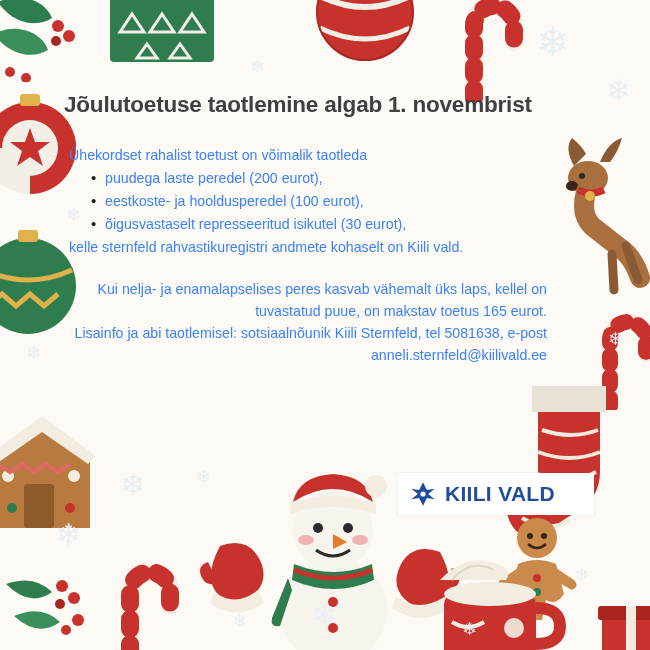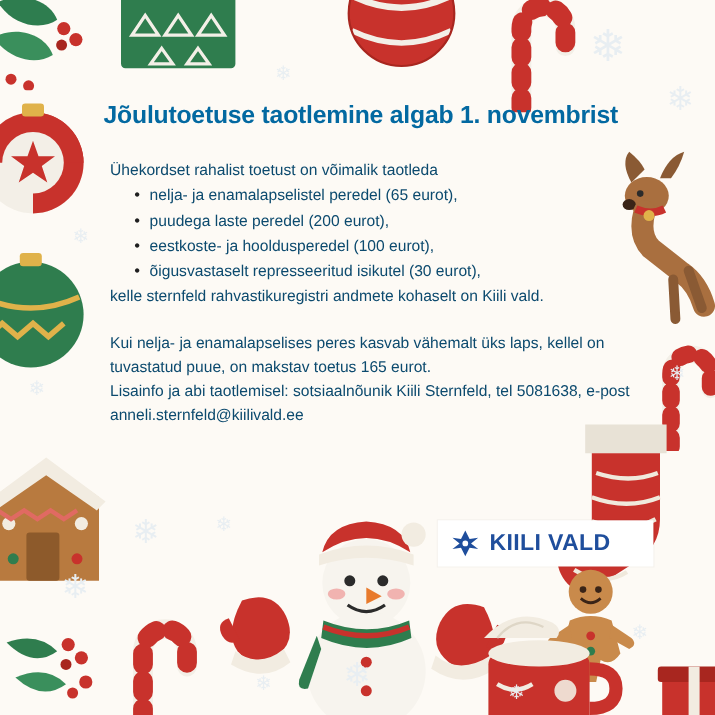--- a/index.html
+++ b/index.html
@@ -43,30 +43,29 @@
   
   .content {
     position: absolute;
     left: 62px;
     top: 92px;
     width: 530px;
   }
   .title {
     font-size: 22.5px;
     font-weight: bold;
-    color: #0369a1;
+    color: #404040;
     letter-spacing: -0.2px;
     margin: 0 0 26px 2px;
     white-space: nowrap;
-    text-align: center;
   }
   .body {
-    margin-left: 38px;
+    margin-left: 7px;
     width: 478px;
-    color: #0c4a6e;
+    color: #3b82f6;
     font-size: 14.2px;
     line-height: 1.55;
   }
   .lead { margin: 0 0 1px 0; }
   ul.bullets {
     list-style: none;
     margin: 0 0 0 0;
     padding: 0 0 0 22px;
   }
   ul.bullets li {
@@ -81,21 +80,21 @@
     left: 0;
     top: -1px;
     font-size: 15px;
     color: #1f1f1f;
   }
   .after-list { margin: 0; }
   .para {
     margin: 20px 0 0 0;
     text-align: justify;
   }
-  .para.nojust { text-align: left; }
+  .para.nojust { text-align: right; }
   .para.tight { margin-top: 0; }
 
   
   .logo-box {
     position: absolute;
     left: 398px;
     top: 473px;
     width: 196px;
     height: 42px;
     background: #ffffff;
@@ -308,21 +307,20 @@
     <div class="flake sm" style="left:26px; top:344px;">❄</div>
   </div>
 
   <div class="content">
     <h1 class="title">Jõulutoetuse taotlemine algab 1. novembrist</h1>
 
     <div class="body">
       <p class="lead">Ühekordset rahalist toetust on võimalik taotleda</p>
 
       <ul class="bullets">
-        <li>nelja- ja enamalapselistel peredel (65 eurot),</li>
         <li>puudega laste peredel (200 eurot),</li>
         <li>eestkoste- ja hooldusperedel (100 eurot),</li>
         <li>õigusvastaselt represseeritud isikutel (30 eurot),</li>
       </ul>
 
       <p class="after-list">kelle sternfeld rahvastikuregistri andmete kohaselt on Kiili vald.</p>
 
       <p class="para nojust">Kui nelja- ja enamalapselises peres kasvab vähemalt üks laps, kellel on tuvastatud puue, on makstav toetus 165 eurot.</p>
 
 

